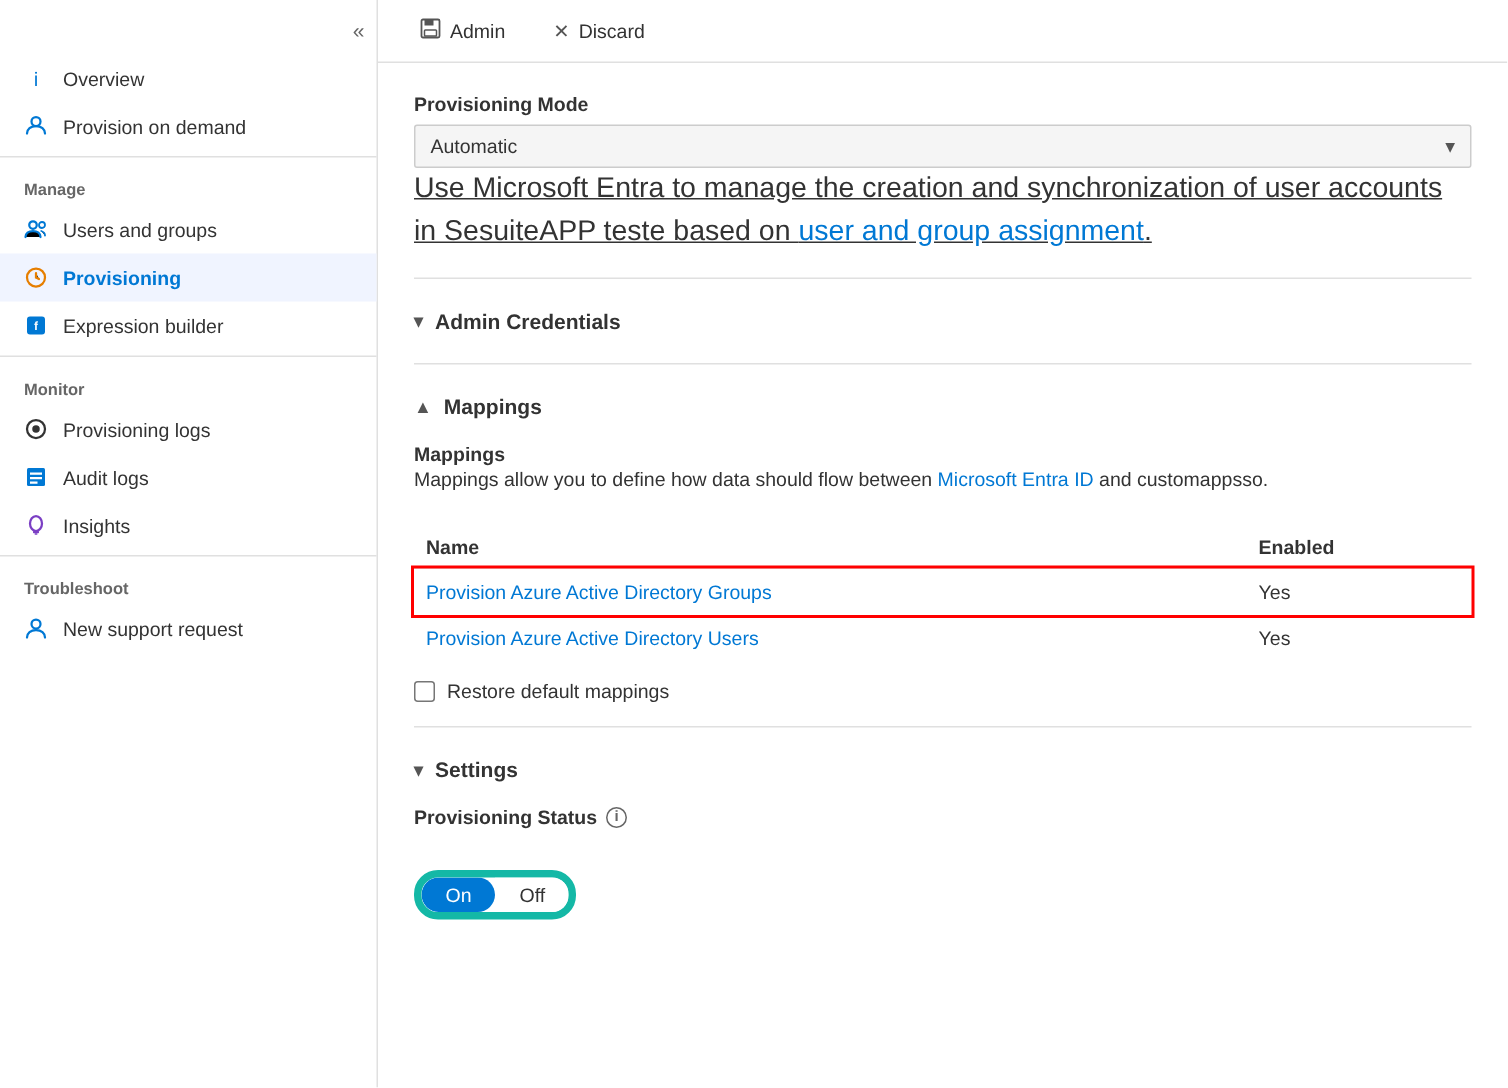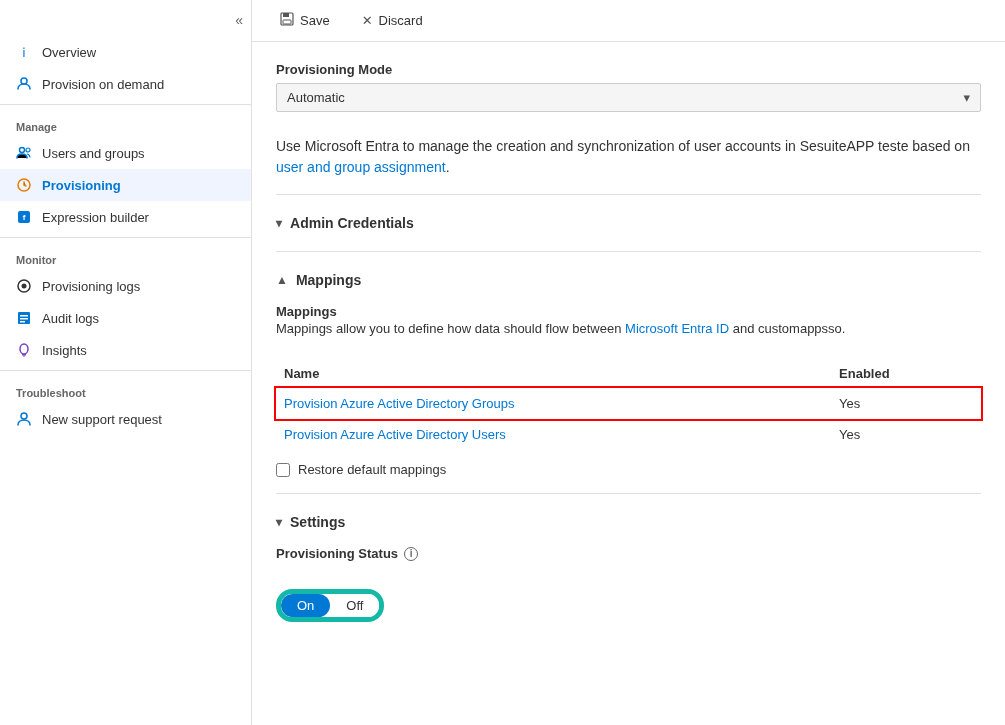--- a/index.html
+++ b/index.html
@@ -94,24 +94,25 @@
       font-size: 13px;
       color: #333;
       display: flex;
       align-items: center;
       justify-content: space-between;
       cursor: pointer;
     }
     .select-box .chevron { color: #555; }
 
     .info-text {
-      margin-top: 24px;
-      font-size: 14px;
+      margin-top: 0;
+      font-size: 19px;
       color: #333;
       line-height: 1.5;
+      text-decoration: underline;
     }
     .info-text a { color: #0078d4; text-decoration: none; }
 
     .section-divider { border: none; border-top: 1px solid #e0e0e0; margin: 16px 0; }
 
     
     .collapsible-header {
       display: flex;
       align-items: center;
       gap: 8px;
@@ -316,21 +317,21 @@
 <div class="main">
   <div class="toolbar">
     <button class="toolbar-btn">
       <span class="icon">
         <svg width="14" height="14" viewBox="0 0 14 14">
           <rect x="1" y="1" width="12" height="12" rx="1" stroke="#555" stroke-width="1.2" fill="none"></rect>
           <rect x="3" y="1" width="6" height="4" fill="#555"></rect>
           <rect x="3" y="8" width="8" height="4" rx="0.5" stroke="#555" stroke-width="1" fill="none"></rect>
         </svg>
       </span>
-      <span>Save</span>
+      <span>Admin</span>
     </button>
     <button class="toolbar-btn">
       <span class="icon" style="font-size:13px;color:#555;">✕</span>
       <span>Discard</span>
     </button>
   </div>
 
   <div class="content">
 
     <div class="field-label">Provisioning Mode</div>

